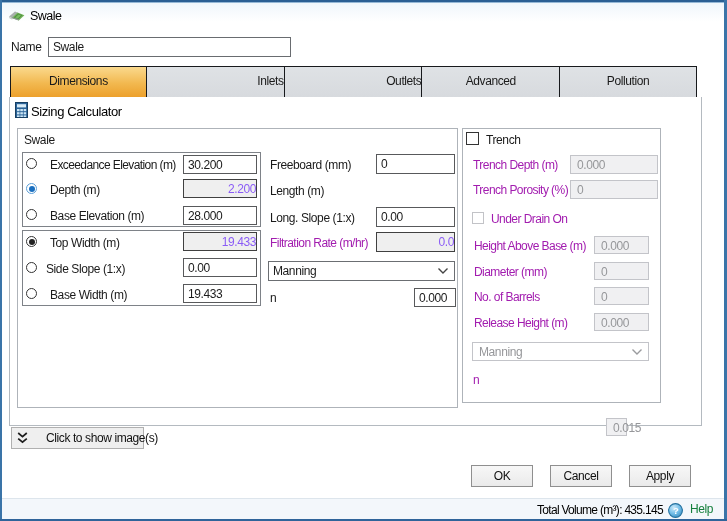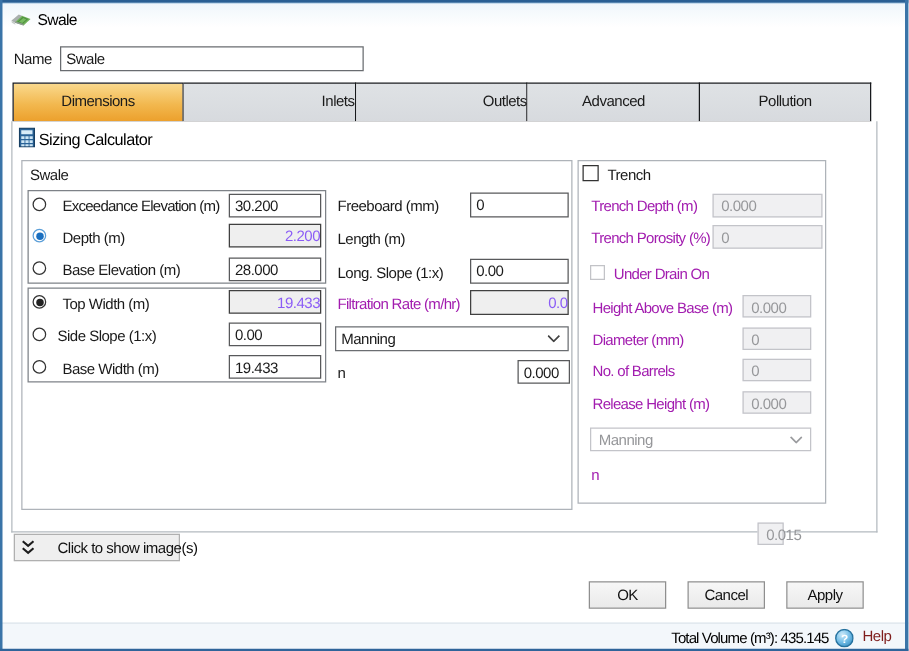--- a/index.html
+++ b/index.html
@@ -162,20 +162,20 @@
     <defs>
         <radialGradient id="hg" cx="0.38" cy="0.3" r="0.85">
       <stop offset="0" stop-color="#cdeaf9"></stop>
           <stop offset="0.5" stop-color="#74bee8"></stop>
           <stop offset="1" stop-color="#2f86bb"></stop>
     </radialGradient>
       </defs>
     <circle cx="7.5" cy="7.5" r="6.9" fill="url(#hg)" stroke="#26729f" stroke-width="1.1"></circle>
     <text x="7.6" y="11.2" font-size="9.5" font-weight="bold" fill="#fff" text-anchor="middle" font-family="Liberation Sans">?</text>
   </svg>
-  <div class="lbl" style="left:690px;top:502px;color:#7f1d1d">Help</div>
+  <div class="lbl" style="left:690px;top:502px;color:#15803d">Help</div>
 
   <div class="abs" style="left:0;top:0;width:727px;height:3px;background:linear-gradient(#2A5F93 0%,#2A5F93 55%,#89AFD0 80%,#CFE3F2 100%);"></div>
 
   <div class="abs" style="left:0;top:0;width:2px;height:521px;background:#3A74A8;"></div>
   <div class="abs" style="left:724px;top:0;width:3px;height:521px;background:#3A74A8;"></div>
   <div class="abs" style="left:0;top:518.5px;width:727px;height:2.5px;background:#2F649A;"></div>
 </div>
 
 </body></html>

